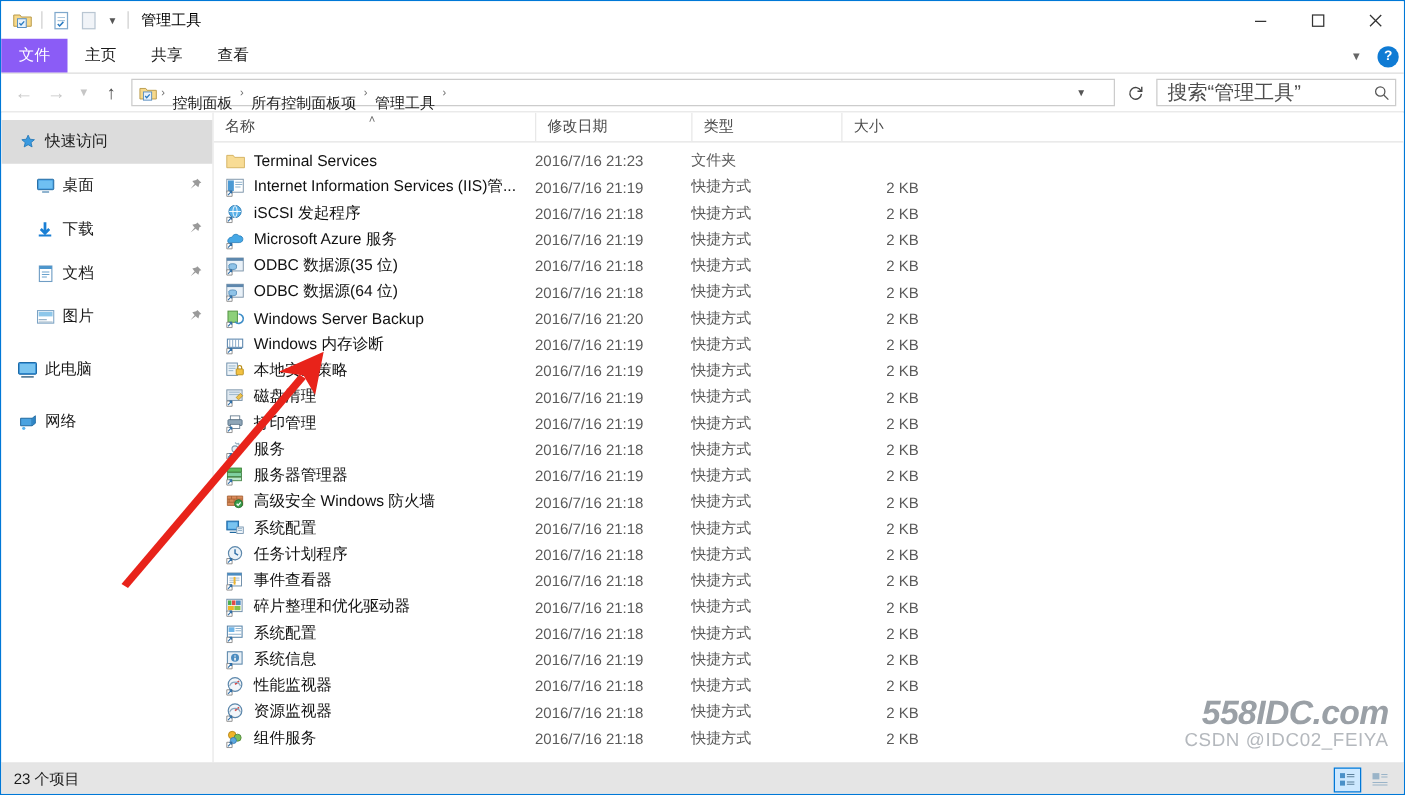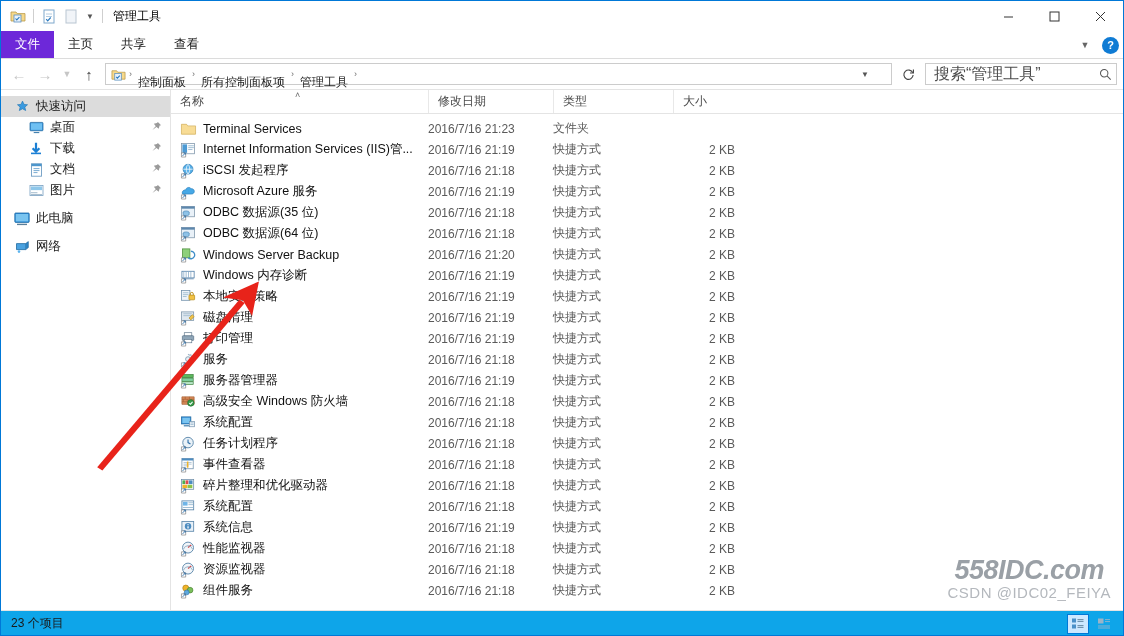--- a/index.html
+++ b/index.html
@@ -58,21 +58,21 @@
     border-bottom: 1px solid #dcdcdc;
     position: relative;
   }
   .tab {
     display: flex; align-items: center;
     padding: 0 14px;
     font-size: 12.5px; color: #1a1a1a;
     cursor: default;
   }
   .tab-file {
-    background: #6d28d9; color: #ffffff;
+    background: #8b5cf6; color: #ffffff;
   }
   .ribbon-right {
     position: absolute; right: 4px; top: 0;
     height: 28px; display: flex; align-items: center; gap: 6px;
   }
   .chev-collapse {
     width: 22px; height: 22px;
     display: flex; align-items: center; justify-content: center;
     font-size: 9px; color: #666;
   }
@@ -155,21 +155,21 @@
 
   
   .sidebar {
     width: 170px; min-width: 170px;
     background: #ffffff;
     border-right: 1px solid #e4e4e4;
     padding-top: 6px;
     overflow: hidden;
   }
   .nav-item {
-    height: 21px;
+    height: 35px;
     display: flex; align-items: center;
     font-size: 12.5px; color: #1a1a1a;
     padding-right: 8px;
     position: relative;
   }
   .nav-item.selected { background: #dcdcdc; }
   .nav-icon {
     width: 18px; height: 16px;
     display: flex; align-items: center; justify-content: center;
     margin-right: 5px;
@@ -235,40 +235,40 @@
   .cell-size {
     width: 78px; color: #5a5a5a; font-size: 12px;
     text-align: right; padding-right: 16px;
   }
 
   
   .statusbar {
     height: 25px; min-height: 25px;
     display: flex; align-items: center;
     border-top: 1px solid #e4e4e4;
-    background: #0ea5e9;
+    background: #e5e5e5;
     padding-left: 10px;
     position: relative;
   }
   .status-text { font-size: 12px; color: #1a1a1a; }
   .viewbtns {
     position: absolute; right: 8px; top: 0;
     height: 25px; display: flex; align-items: center; gap: 4px;
   }
   .viewbtn {
     width: 22px; height: 20px;
     display: flex; align-items: center; justify-content: center;
   }
   .viewbtn.active { border: 1px solid #0078d7; background: #cde8ff; }
 
   
   .watermark {
     position: absolute;
     right: 12px; bottom: 34px;
-    text-align: center;
+    text-align: right;
     pointer-events: none;
     user-select: none;
   }
   .wm-main {
     font-size: 27px; font-weight: bold; font-style: italic;
     color: #9aa0a6; letter-spacing: -0.5px;
     line-height: 1;
   }
   .wm-sub {
     font-size: 15px; color: #b4b8bd;

